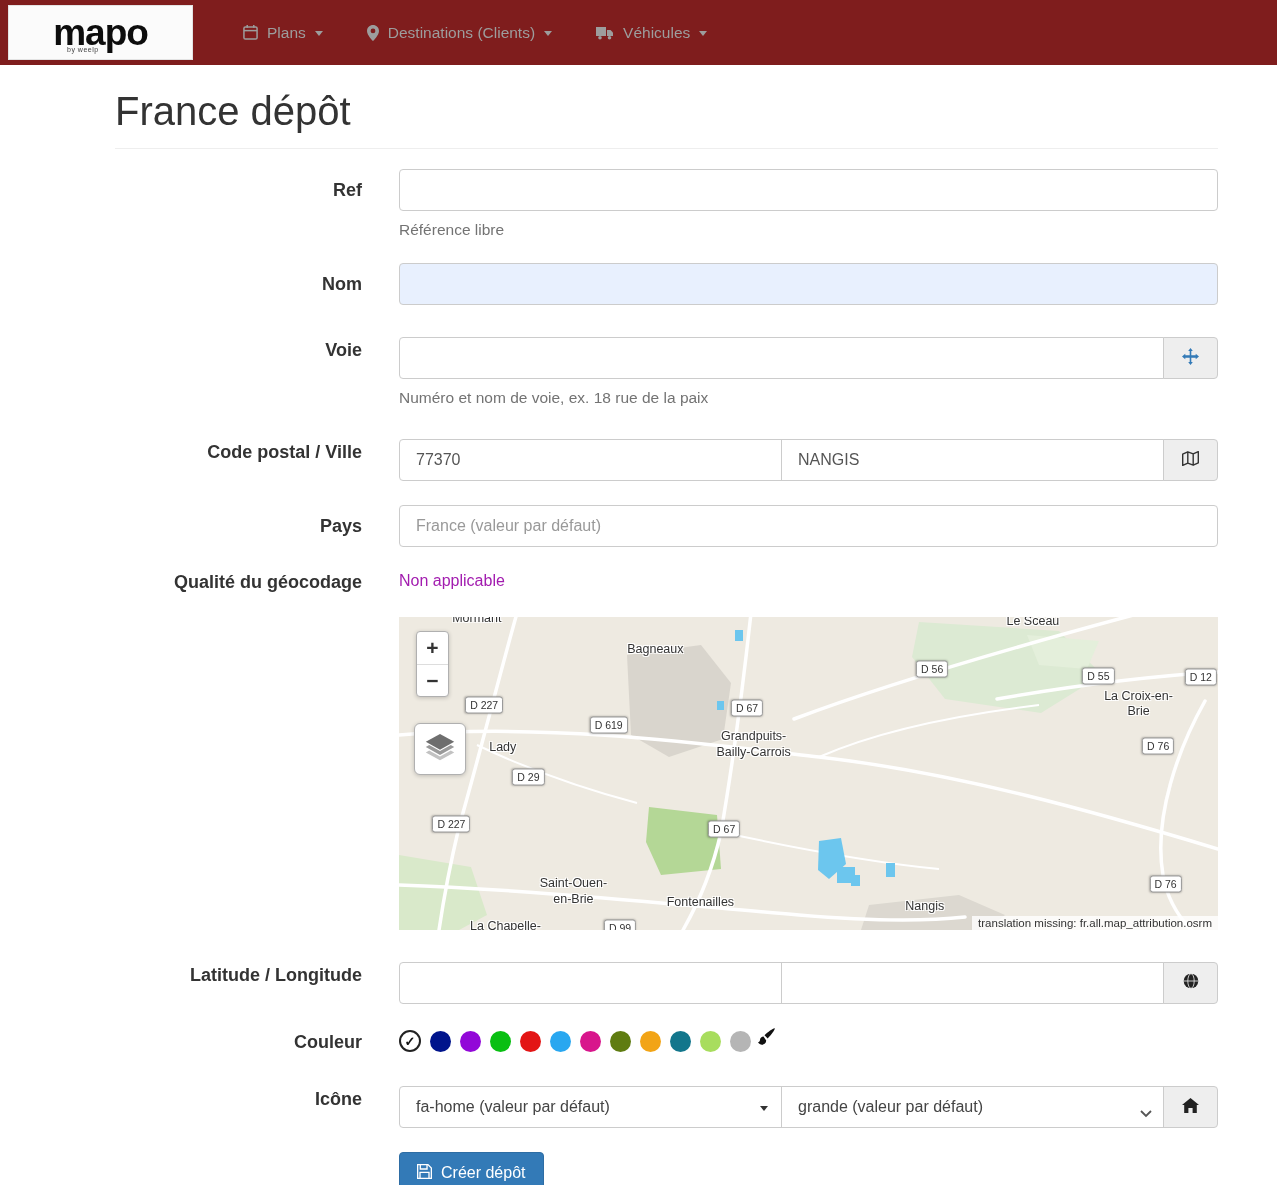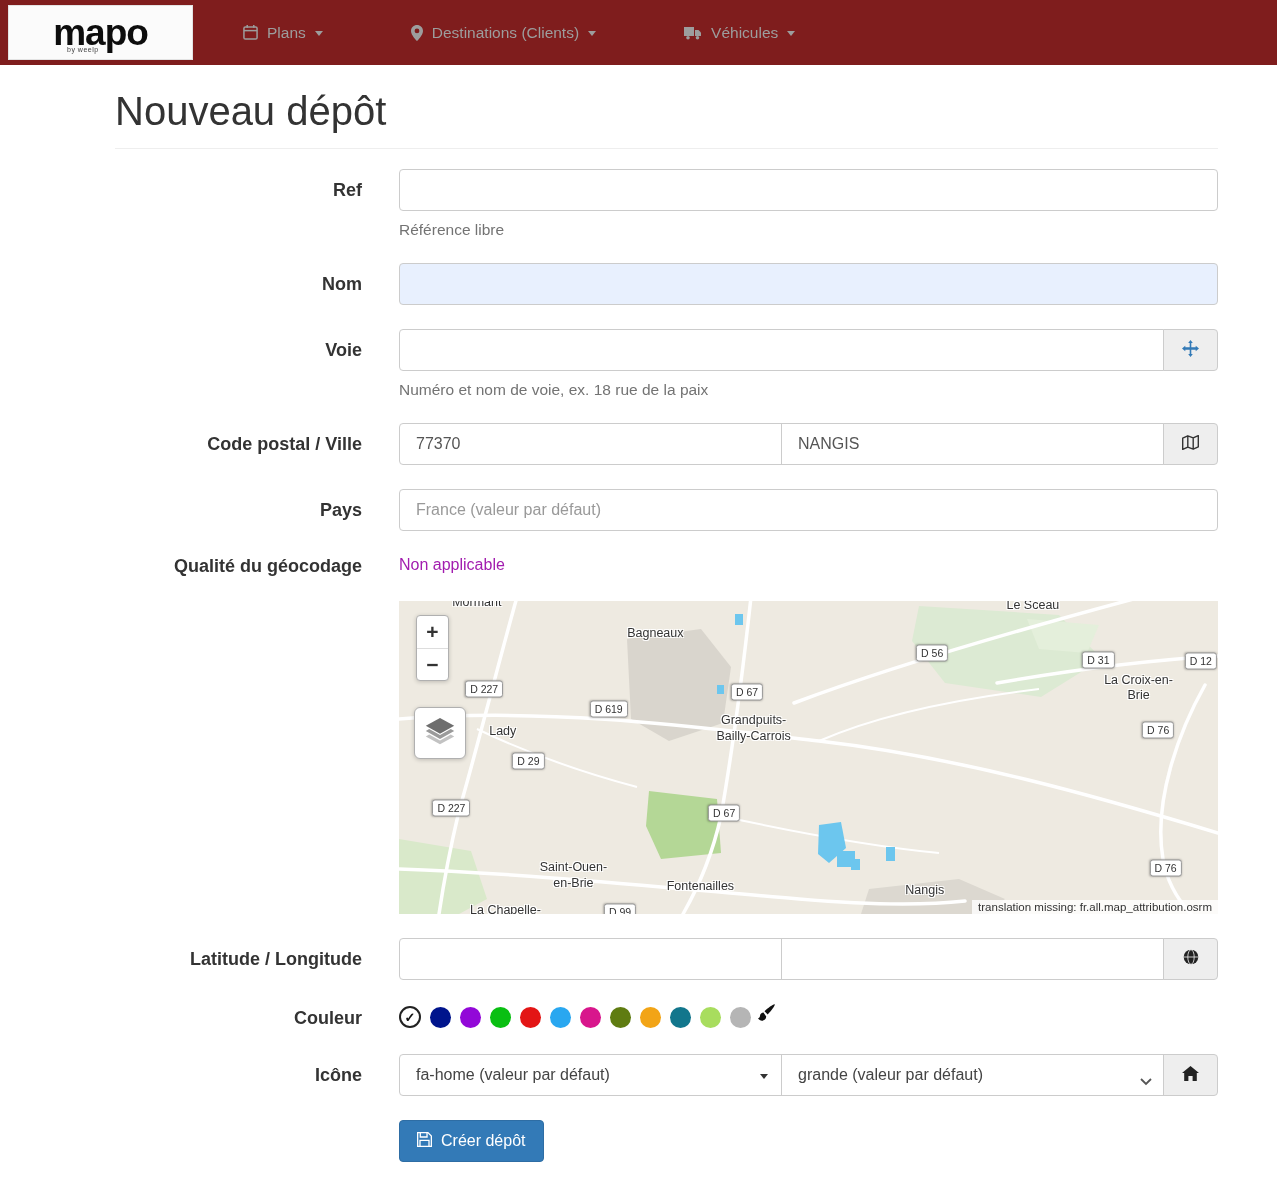--- a/index.html
+++ b/index.html
@@ -5,21 +5,21 @@
   * { box-sizing: border-box; }
   html,body { margin:0; padding:0; background:#fff; }
   body { width:1277px; font-family:"Liberation Sans", sans-serif; color:#333; }
 
   
   .navbar { height:65px; background:#7f1d1d; display:flex; align-items:center; }
   .brand { position:relative; width:185px; height:55px; margin-left:8px; background:#fbfbfb;
            border:1px solid #e3e3e3; display:flex; align-items:center; justify-content:center; cursor:pointer; }
   .brand-text { font-size:37px; font-weight:bold; color:#0d0d0d; letter-spacing:-1px; line-height:1; }
   .brand-sub { position:absolute; left:58px; bottom:6px; font-size:7px; color:#444; letter-spacing:.5px; }
-  .nav-items { display:flex; margin-left:28px;gap:44px; }
+  .nav-items { display:flex; margin-left:28px; }
   .nav-item { display:flex; align-items:center; gap:9px; padding:0 22px; height:65px;
               color:#9d9d9d; font-size:15.5px; cursor:pointer; }
   .nav-item svg { display:block; }
   .caret { width:0; height:0; border-left:4.5px solid transparent; border-right:4.5px solid transparent;
            border-top:5px solid #9d9d9d; margin-top:2px; }
 
   
   .container { width:1103px; margin-left:115px; padding-top:24px; padding-bottom:27px; }
   h1.page-title { margin:0 0 14px 0; font-size:40px; font-weight:500; color:#333; }
   hr.title-rule { border:none; border-top:1px solid #eee; margin:0 0 20px 0; }
@@ -30,21 +30,21 @@
                    font-weight:bold; font-size:18px; color:#333; padding-top:11px; }
   .control-label.no-pad { padding-top:1px; }
   .field-area { width:819px; }
   .help-block { margin-top:10px; color:#737373; font-size:15.5px; }
 
   .form-control { height:42px; width:100%; border:1px solid #ccc; border-radius:4px;
                   padding:0 16px; font-size:16px; color:#555; font-family:inherit; background:#fff; }
   .form-control::placeholder { color:#999; }
   .nom-bg { background:#e8f0fe; }
 
-  .input-group { display:flex; width:100%; }
+  .input-group { display:flex; width:100%;margin-top:8px; }
   .input-group .form-control { border-radius:4px 0 0 4px; }
   .input-group .form-control + .form-control { border-radius:0; margin-left:-1px; }
   .addon { width:55px; min-width:55px; background:#eee; border:1px solid #ccc; margin-left:-1px;
            border-radius:0 4px 4px 0; display:flex; align-items:center; justify-content:center; cursor:pointer; }
 
   .static-text { padding-top:1px; font-size:16px; color:#a21caf; }
 
   
   .select { position:relative; height:42px; border:1px solid #ccc; background:#fff; border-radius:4px;
             display:flex; align-items:center; padding:0 30px 0 16px; font-size:16px; color:#444; cursor:pointer; }
@@ -128,21 +128,21 @@
             <circle cx="13.5" cy="11.7" r="1.8" fill="currentColor"></circle>
           </svg>
       </span>
       <span>Véhicules</span>
       <span class="caret"></span>
     </div>
   </div>
 </nav>
 
 <div class="container">
-  <h1 class="page-title">Nouveau dépôt</h1>
+  <h1 class="page-title">France dépôt</h1>
   <hr class="title-rule">
 
   <div class="form-group">
     <label class="control-label">Ref</label>
     <div class="field-area">
       <input class="form-control" value="" style="">
       <div class="help-block">Référence libre</div>
     </div>
   </div>
 
@@ -246,21 +246,21 @@
 Bailly-Carrois</div>
             <div class="map-place" style="left: 21.3%; top: 88%;">Saint-Ouen-
 en-Brie</div>
             <div class="map-place" style="left: 36.8%; top: 91.5%;">Fontenailles</div>
             <div class="map-place" style="left: 64.2%; top: 92.5%;">Nangis</div>
             <div class="map-place" style="left: 13%; top: 99%;">La Chapelle-</div>
             <div class="road-badge" style="left: 10.4%; top: 28%;">D 227</div>
             <div class="road-badge" style="left: 25.6%; top: 34.6%;">D 619</div>
             <div class="road-badge" style="left: 42.5%; top: 29.2%;">D 67</div>
             <div class="road-badge" style="left: 65.1%; top: 16.7%;">D 56</div>
-            <div class="road-badge" style="left: 85.4%; top: 19%;">D 31</div>
+            <div class="road-badge" style="left: 85.4%; top: 19%;">D 55</div>
             <div class="road-badge" style="left: 97.9%; top: 19.3%;">D 12</div>
             <div class="road-badge" style="left: 92.7%; top: 41.3%;">D 76</div>
             <div class="road-badge" style="left: 15.8%; top: 51%;">D 29</div>
             <div class="road-badge" style="left: 6.4%; top: 66%;">D 227</div>
             <div class="road-badge" style="left: 39.7%; top: 67.8%;">D 67</div>
             <div class="road-badge" style="left: 93.6%; top: 85.4%;">D 76</div>
             <div class="road-badge" style="left: 27%; top: 99.5%;">D 99</div>
           </div>
         <div class="zoom-ctl">
           <a>+</a>

